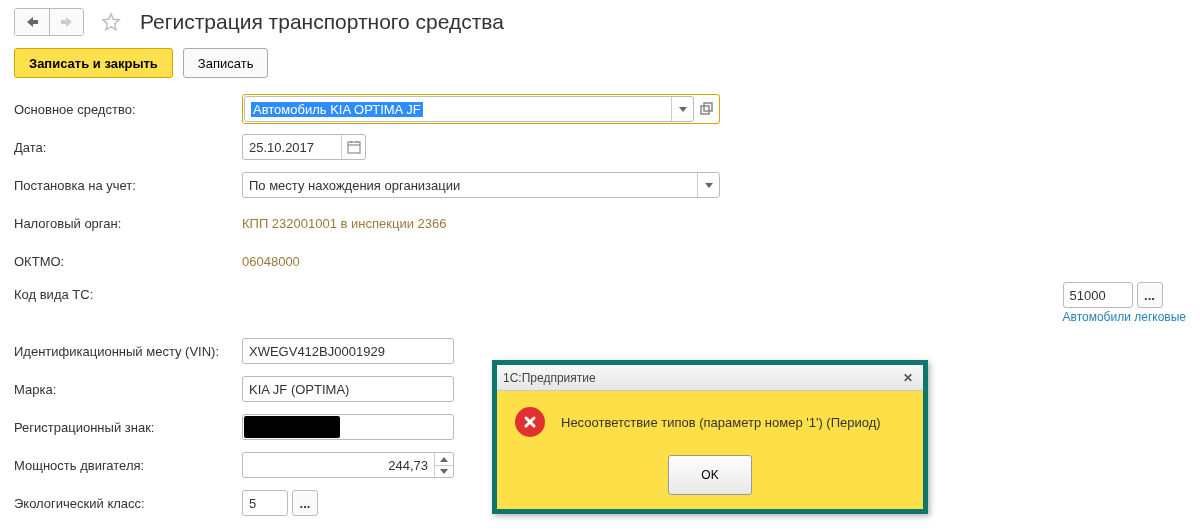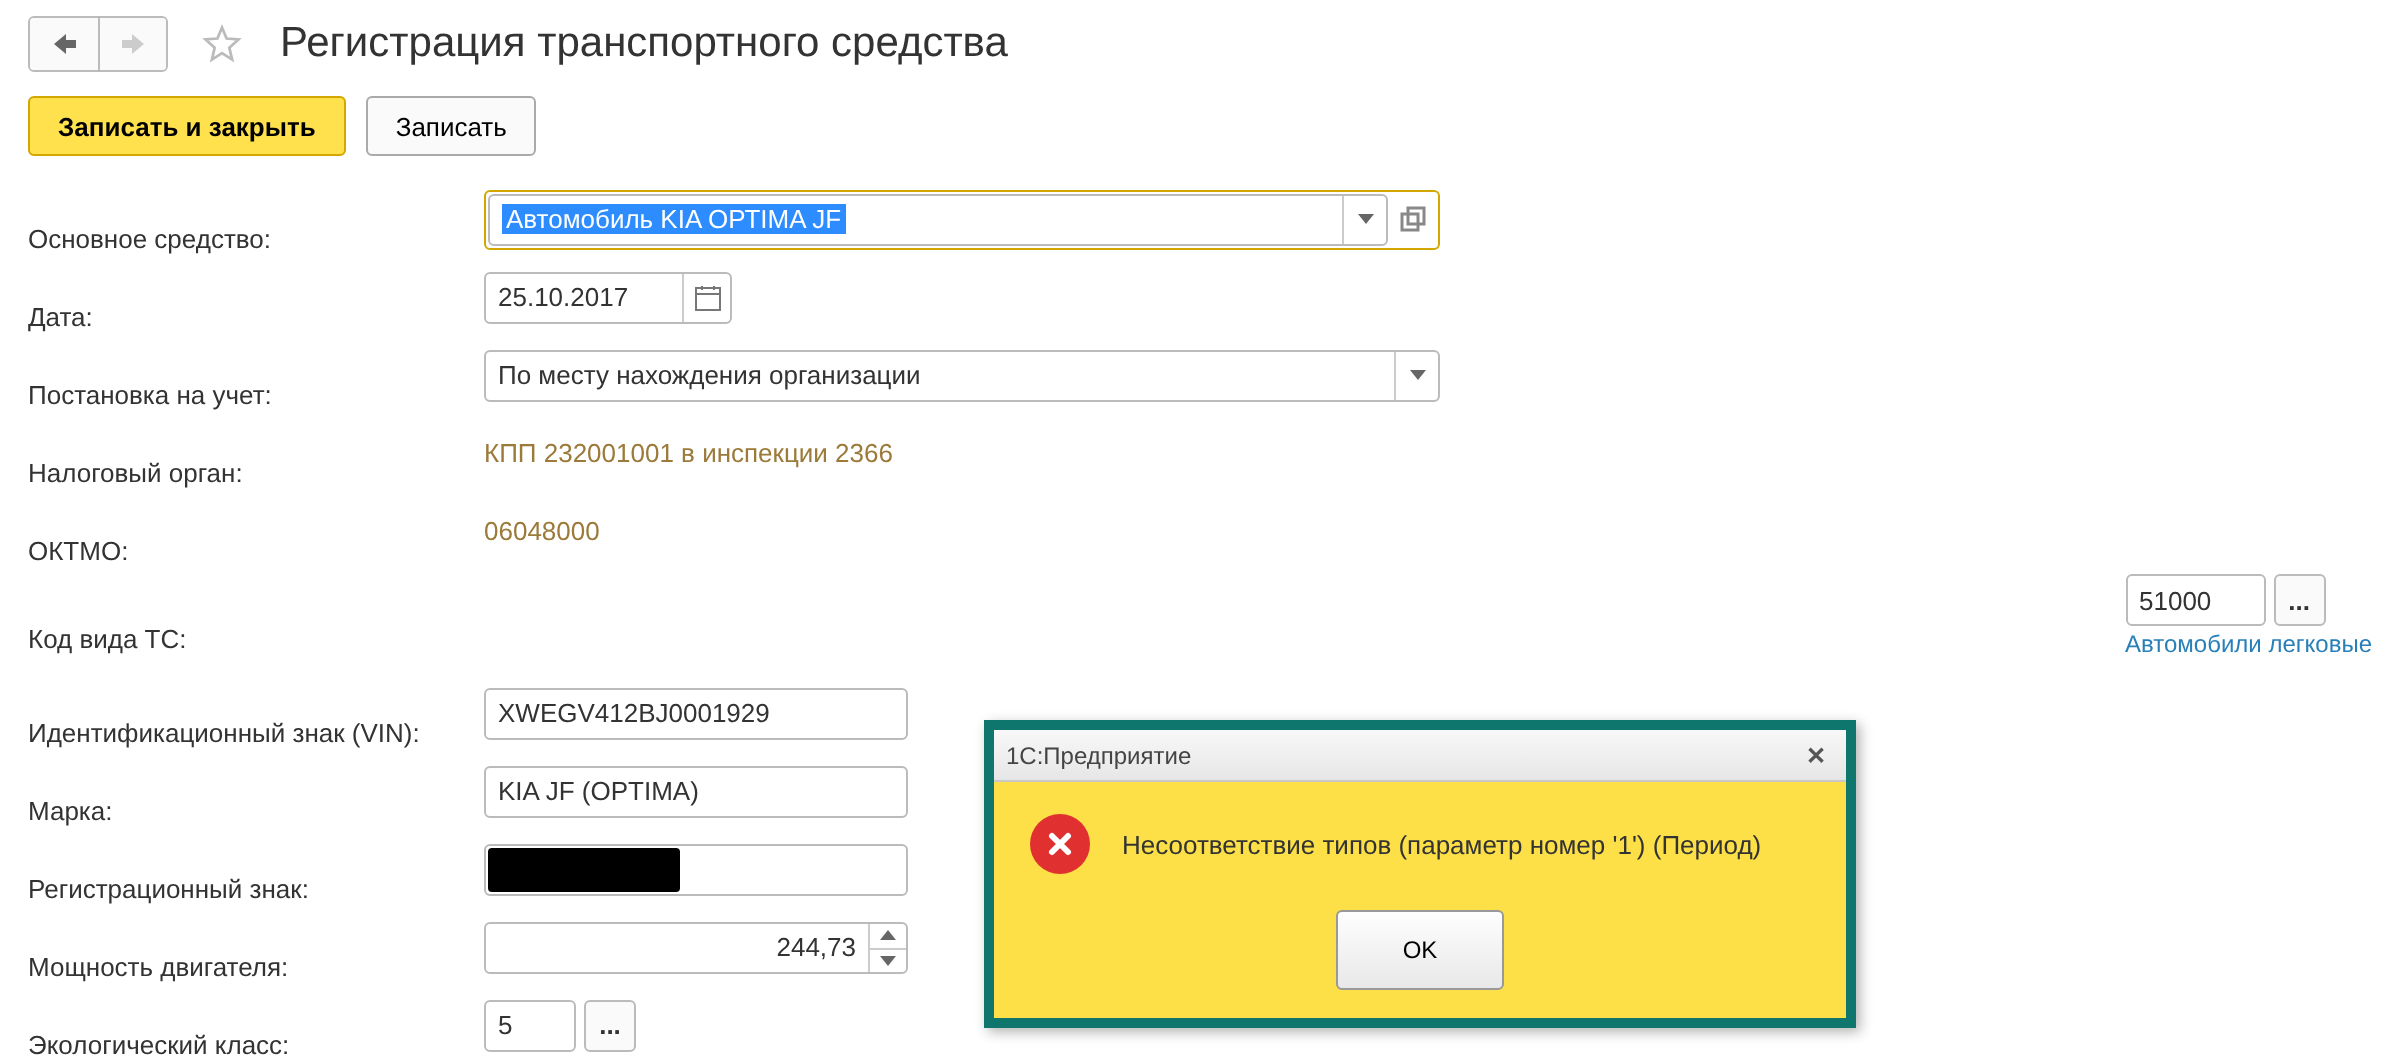--- a/index.html
+++ b/index.html
@@ -11,21 +11,21 @@
 .navbtn svg { width: 16px; height: 14px; fill: #666; }
 .navbtn.disabled svg { fill: #ccc; }
 .star { width: 26px; height: 26px; display: flex; align-items: center; justify-content: center; cursor: pointer; margin-left: 4px; }
 .star svg { width: 22px; height: 22px; fill: none; stroke: #bbb; stroke-width: 1.5; }
 .page-title { font-size: 21px; color: #333; margin-left: 6px; }
 .toolbar { display: flex; gap: 10px; padding: 0 14px 14px 14px; }
 .btn { height: 30px; padding: 0 14px; border: 1px solid #aaa; border-radius: 3px; background: #fafafa; cursor: pointer; font-size: 13px; display: flex; align-items: center; }
 .btn.primary { background: #ffe14d; border-color: #d4a700; font-weight: bold; }
 .form { padding: 0 14px; }
 .row { display: flex; align-items: center; min-height: 34px; margin-bottom: 4px; }
-.label { width: 228px; flex-shrink: 0; color: #333; margin-top: 20px; }
+.label { width: 228px; flex-shrink: 0; color: #333; }
 .input { height: 26px; border: 1px solid #bbb; border-radius: 3px; padding: 0 6px; background: #fff; display: flex; align-items: center; font-size: 13px; }
 .input.selectable { padding-right: 0; }
 .input-text { flex: 1; overflow: hidden; white-space: nowrap; }
 .selected-text { background: #2d8cff; color: #fff; padding: 0 2px; }
 .dropdown-btn { width: 22px; height: 24px; border-left: 1px solid #ccc; display: flex; align-items: center; justify-content: center; cursor: pointer; }
 .dropdown-btn svg { width: 8px; height: 5px; fill: #666; }
 .open-btn { width: 24px; height: 24px; border: 0; display: flex; align-items: center; justify-content: center; cursor: pointer; }
 .open-btn svg { width: 14px; height: 14px; fill: none; stroke: #888; stroke-width: 1.5; }
 .cal-btn { width: 24px; height: 24px; border-left: 1px solid #ccc; display: flex; align-items: center; justify-content: center; cursor: pointer; }
 .dots-btn { width: 26px; height: 26px; border: 1px solid #bbb; border-radius: 3px; background: #fafafa; display: flex; align-items: center; justify-content: center; cursor: pointer; margin-left: 4px; font-weight: bold; }
@@ -144,21 +144,21 @@
         <div class="input" style="width:70px;">
             <span class="input-text">51000</span>
           </div>
         <div class="dots-btn">...</div>
       </div>
       <div class="hint">Автомобили легковые</div>
     </div>
   </div>
 
   <div class="row">
-    <div class="label">Идентификационный знак (VIN):</div>
+    <div class="label">Идентификационный месту (VIN):</div>
     <div class="input" style="width:212px;">
         <span class="input-text">XWEGV412BJ0001929</span>
       </div>
   </div>
 
   <div class="row">
     <div class="label">Марка:</div>
     <div class="input" style="width:212px;">
         <span class="input-text">KIA JF (OPTIMA)</span>
       </div>

